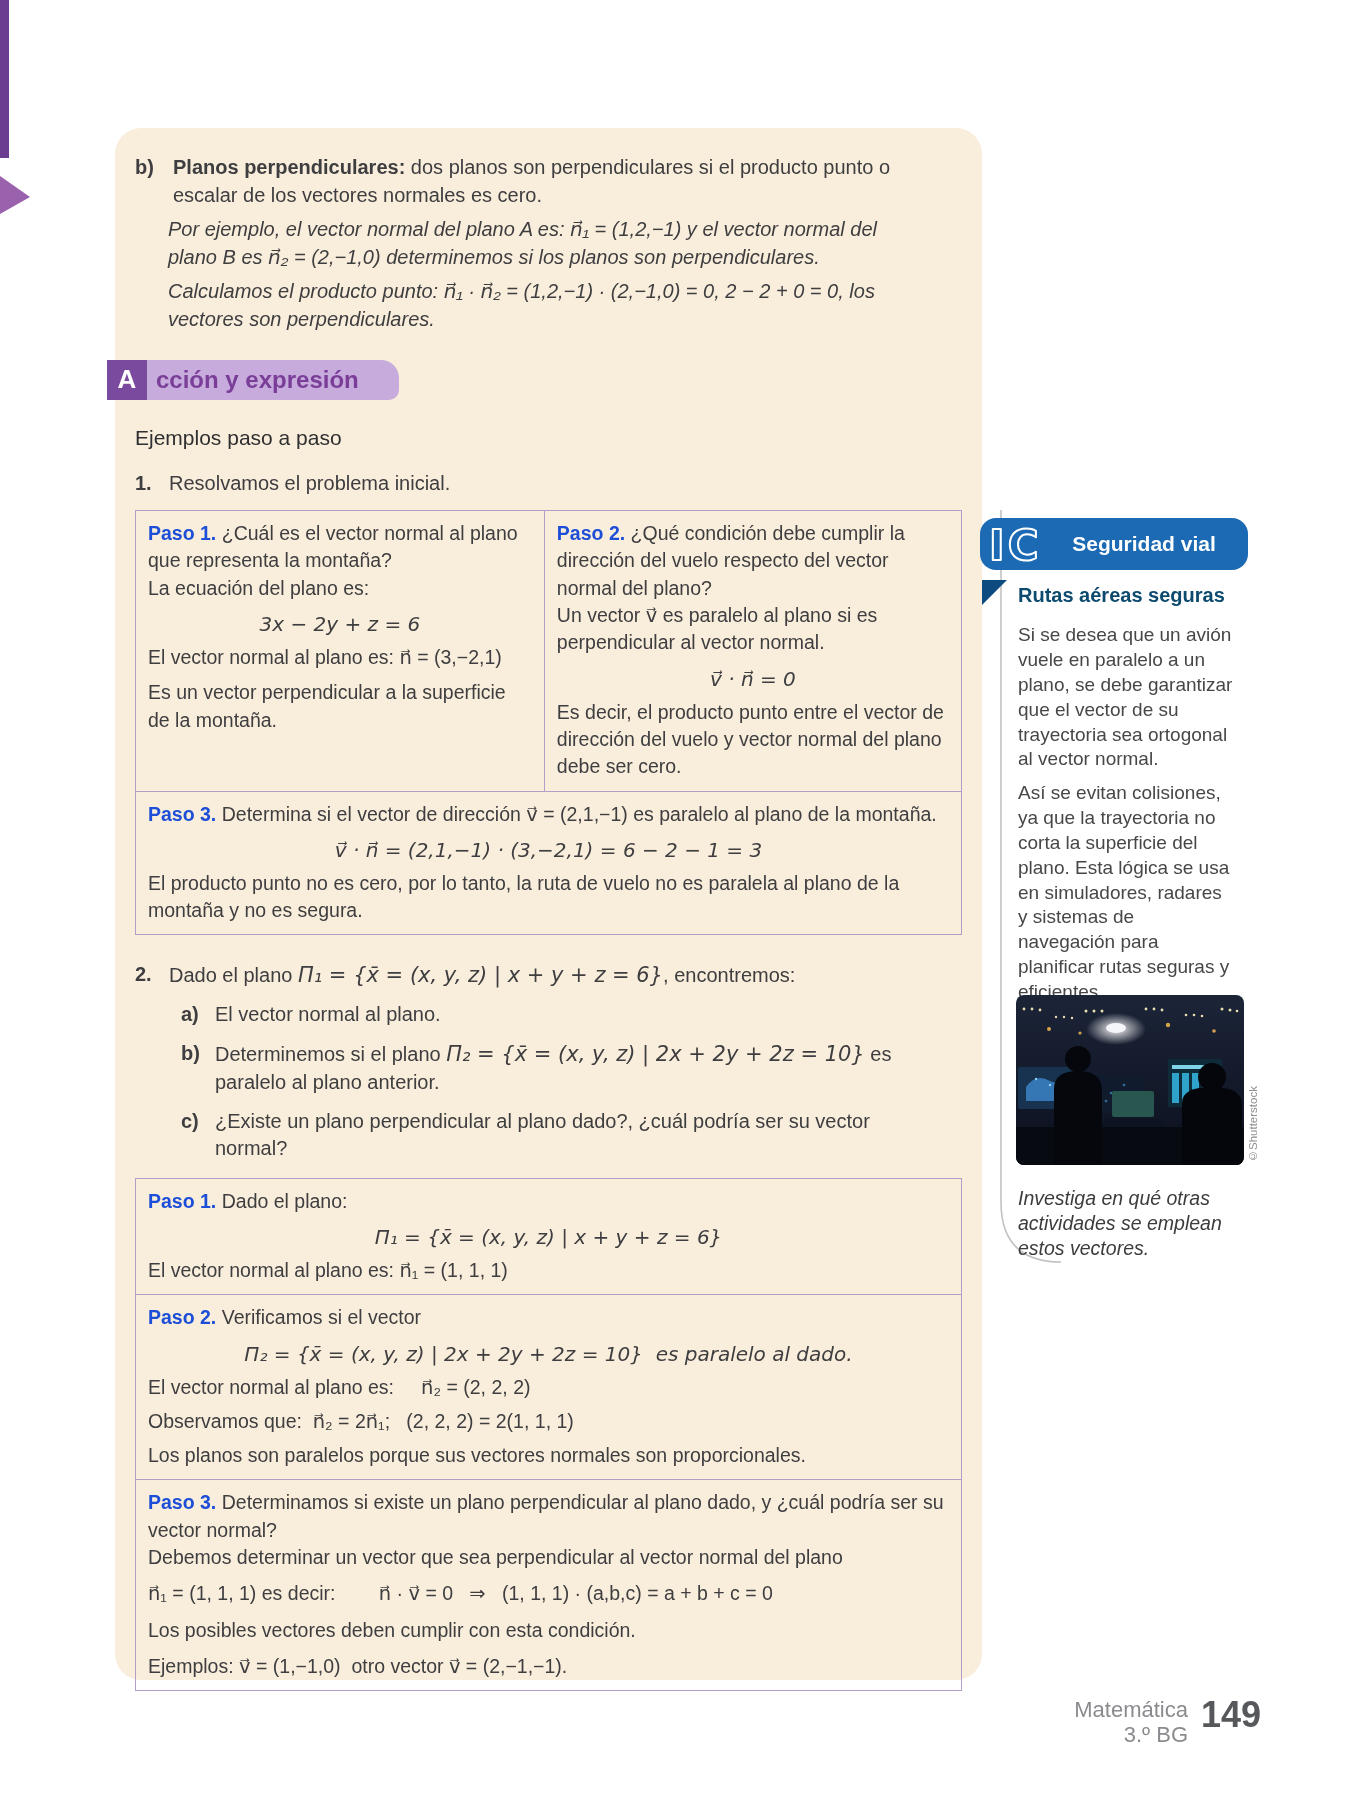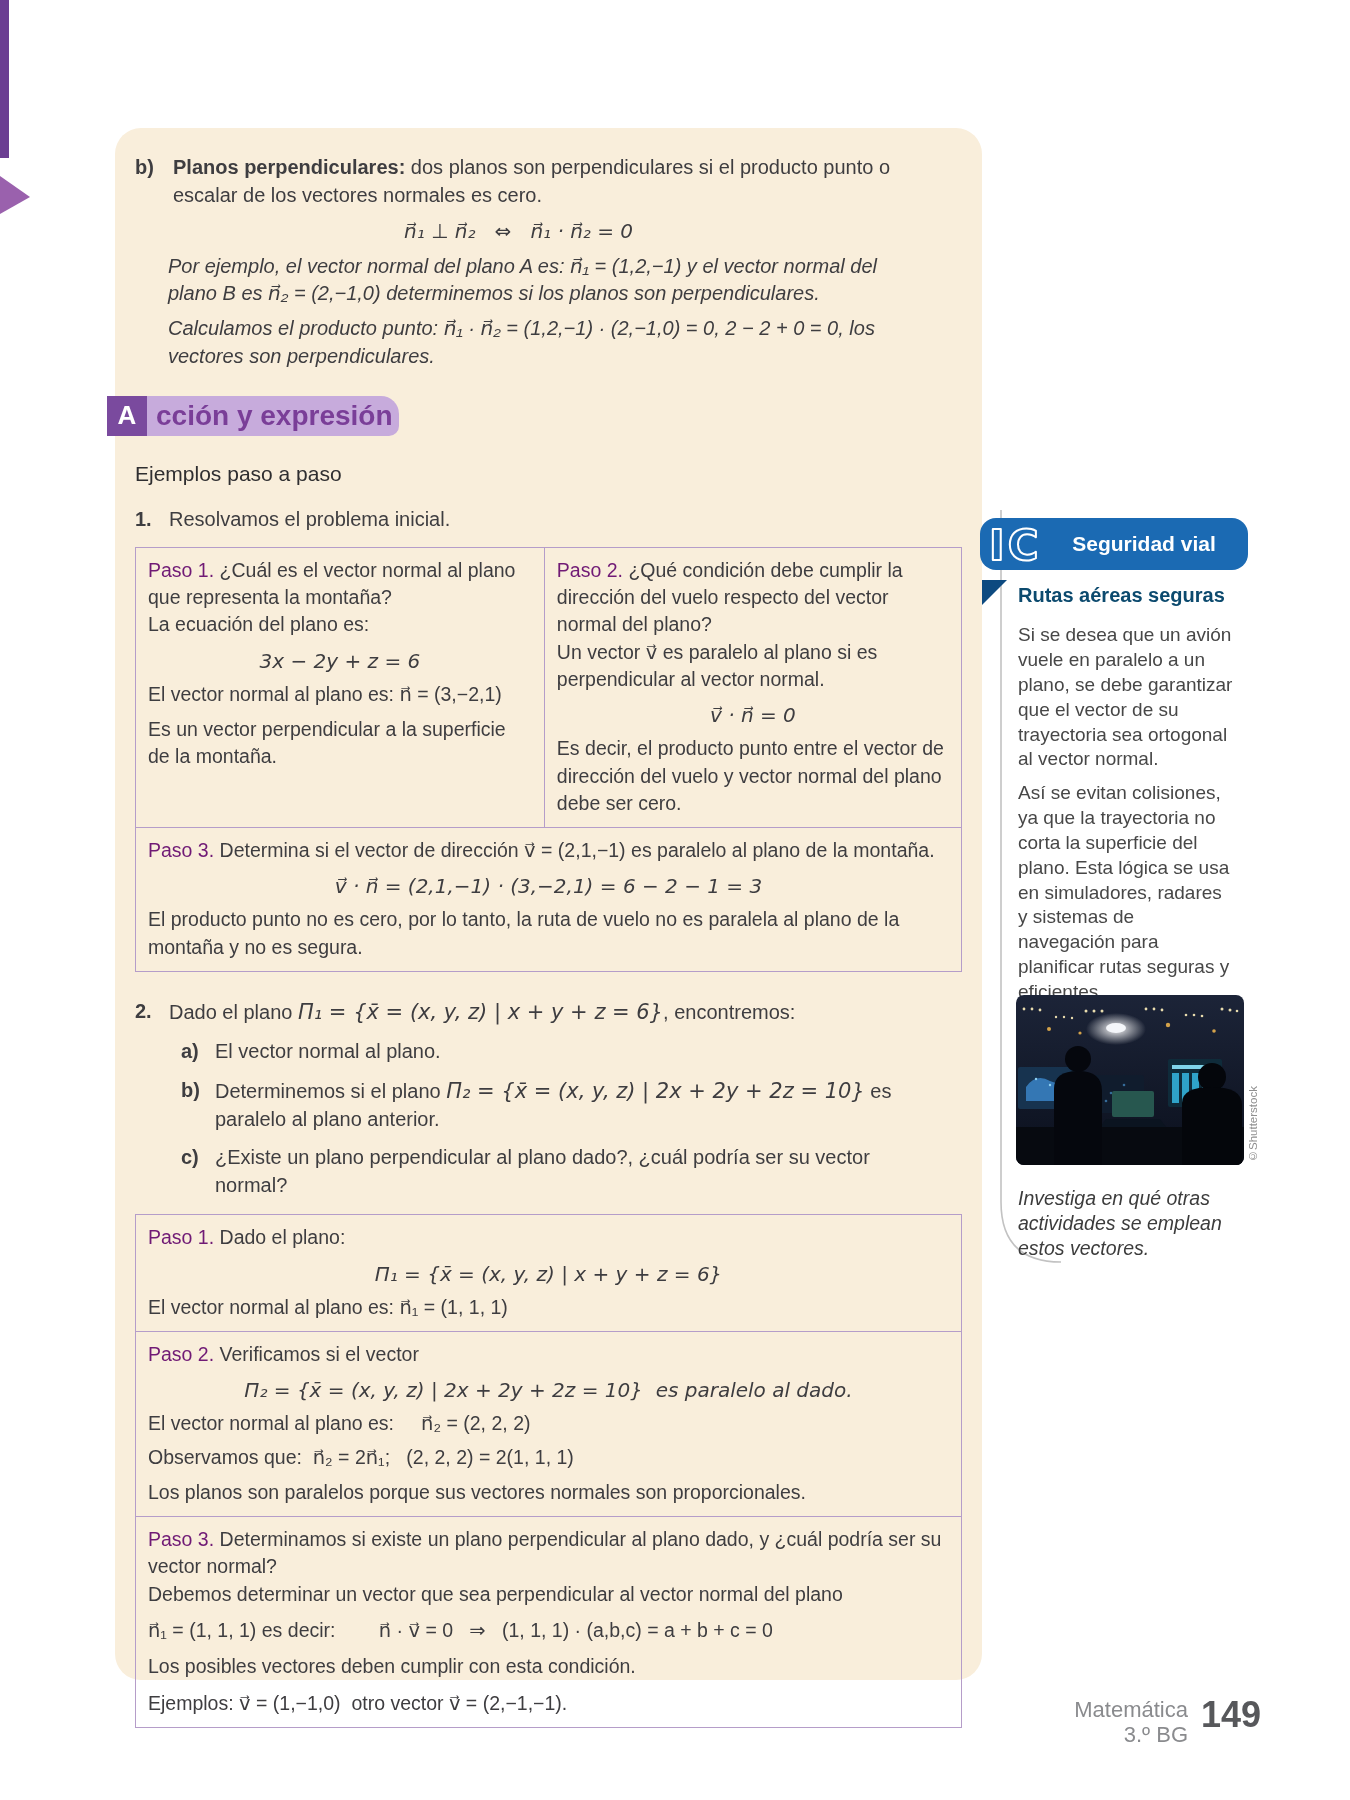--- a/index.html
+++ b/index.html
@@ -23,32 +23,32 @@
   .b-label{font-weight:bold;width:38px;flex:none;}
   .b-body{margin-right:52px;}
   .indent1{margin:7px 56px 0 33px;font-style:italic;}
   .formula-c{text-align:center;font-style:italic;font-family:"DejaVu Sans",sans-serif;
     margin:9px 60px 7px 0;font-size:20px;}
   .formula{font-style:italic;font-family:"DejaVu Sans",sans-serif;}
 
   .action-banner{display:flex;width:292px;height:40px;margin:26px 0 0 -28px;}
   .a-box{width:40px;height:40px;background:#7a4a9e;color:#fff;font-weight:bold;font-size:26px;
     display:flex;align-items:center;justify-content:center;flex:none;}
-  .a-band{flex:1;background:#c7abdc;color:#7a3e98;font-weight:bold;font-size:28px;
+  .a-band{flex:1;background:#c7abdc;color:#7a3e98;font-weight:bold;font-size:24px;
     display:flex;align-items:center;padding-left:9px;border-radius:0 18px 10px 0;}
 
   .h-examples{font-weight:normal;font-size:21px;margin-top:24px;color:#2f2e30;}
 
   .num-item{display:flex;margin-top:17px;}
   .num{font-weight:bold;width:34px;flex:none;}
 
   table.steps{width:100%;border-collapse:collapse;margin-top:13px;font-size:19.5px;line-height:1.4;
     color:#3e3d40;}
   table.steps td{border:1.3px solid #b59dc9;padding:9px 12px 10px 12px;vertical-align:top;}
-  .paso{color:#701a75;font-weight:normal;}
+  .paso{color:#1d4ed8;font-weight:bold;}
   td .formula-c{margin:8px 0 6px 0;}
 
   .abc{display:flex;margin:11px 0 0 46px;}
   .abc-label{font-weight:bold;width:34px;flex:none;}
   .abc-body{margin-right:20px;}
 
   
   .side-banner{position:absolute;left:980px;top:518px;width:268px;height:52px;background:#1b6ab3;
     border-radius:16px;display:flex;align-items:center;}
   .side-banner-title{flex:1;text-align:center;color:#fff;font-weight:bold;font-size:21px;padding-right:12px;}
@@ -79,21 +79,20 @@
 <div class="leftwedge"></div>
 
 <div class="main">
 
   <div class="b-item">
     <div class="b-label">b)</div>
     <div class="b-body">
       <b>Planos perpendiculares:</b><span> dos planos son perpendiculares si el producto punto o escalar de los vectores normales es cero.</span>
     </div>
   </div>
-  <div class="formula-c">n⃗₁ ⊥ n⃗₂&nbsp;&nbsp;&nbsp;⇔&nbsp;&nbsp;&nbsp;n⃗₁ · n⃗₂ = 0</div>
   <div class="indent1">Por ejemplo, el vector normal del plano A es: n⃗₁ = (1,2,−1) y el vector normal del plano B es n⃗₂ = (2,−1,0) determinemos si los planos son perpendiculares.</div>
   <div class="indent1">Calculamos el producto punto: n⃗₁ · n⃗₂ = (1,2,−1) · (2,−1,0) = 0, 2 − 2 + 0 = 0, los vectores son perpendiculares.</div>
 
   <div class="action-banner">
     <div class="a-box">A</div>
     <div class="a-band">cción y expresión</div>
   </div>
 
   <div class="h-examples">Ejemplos paso a paso</div>
 

